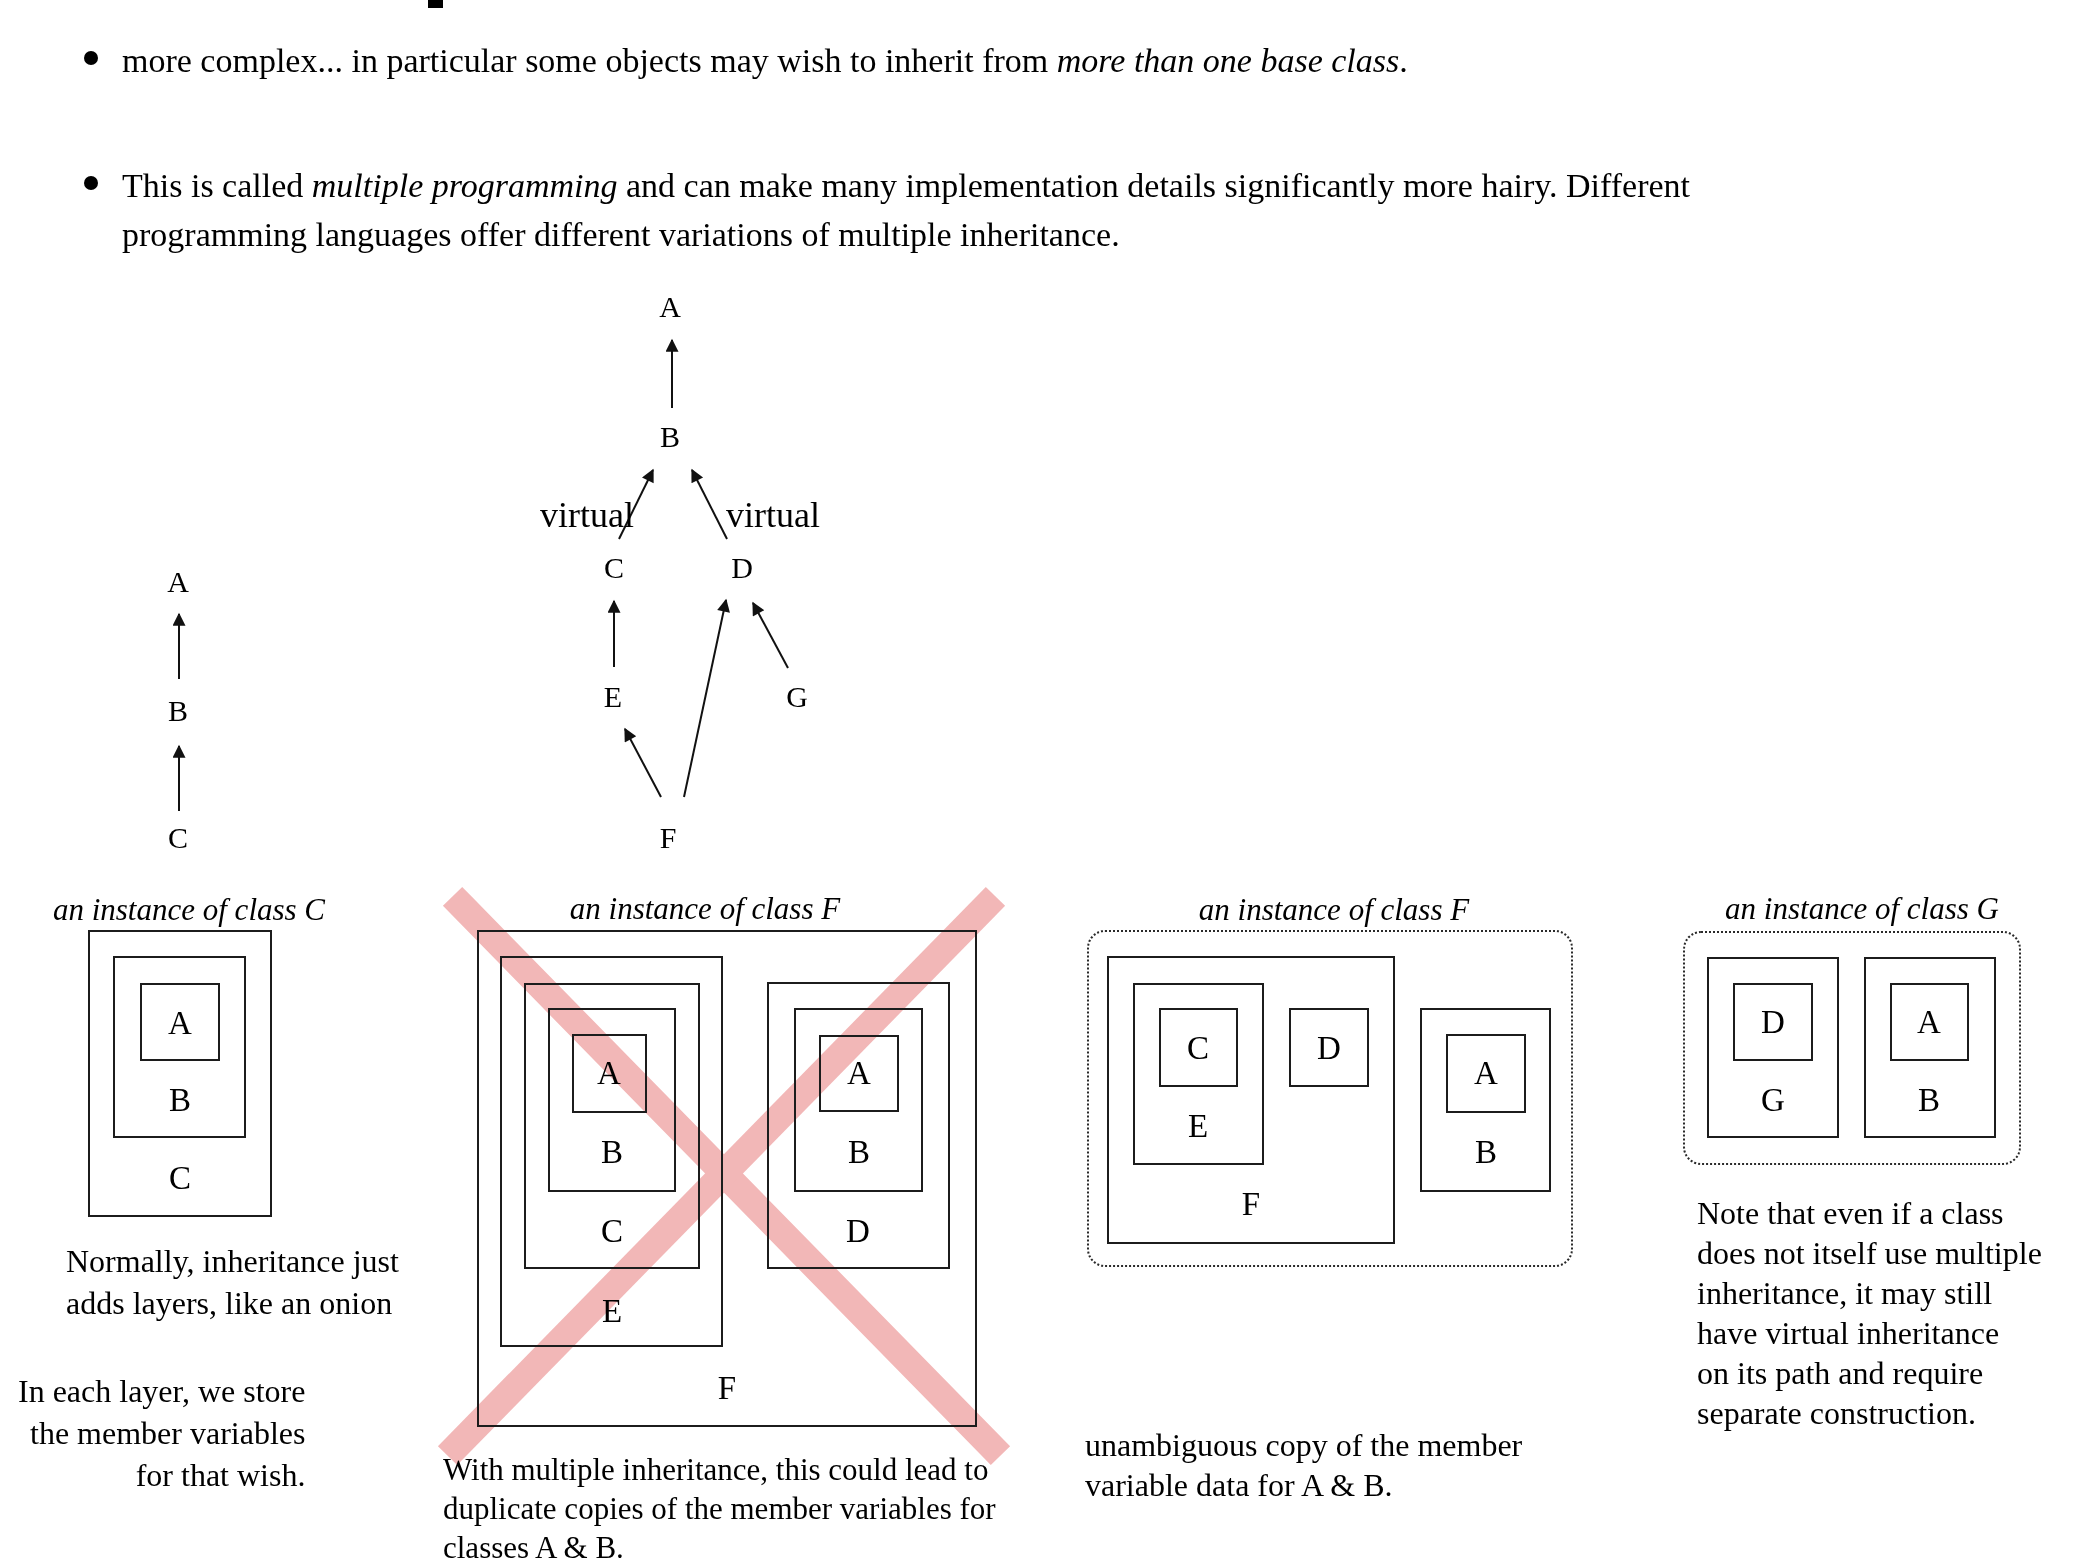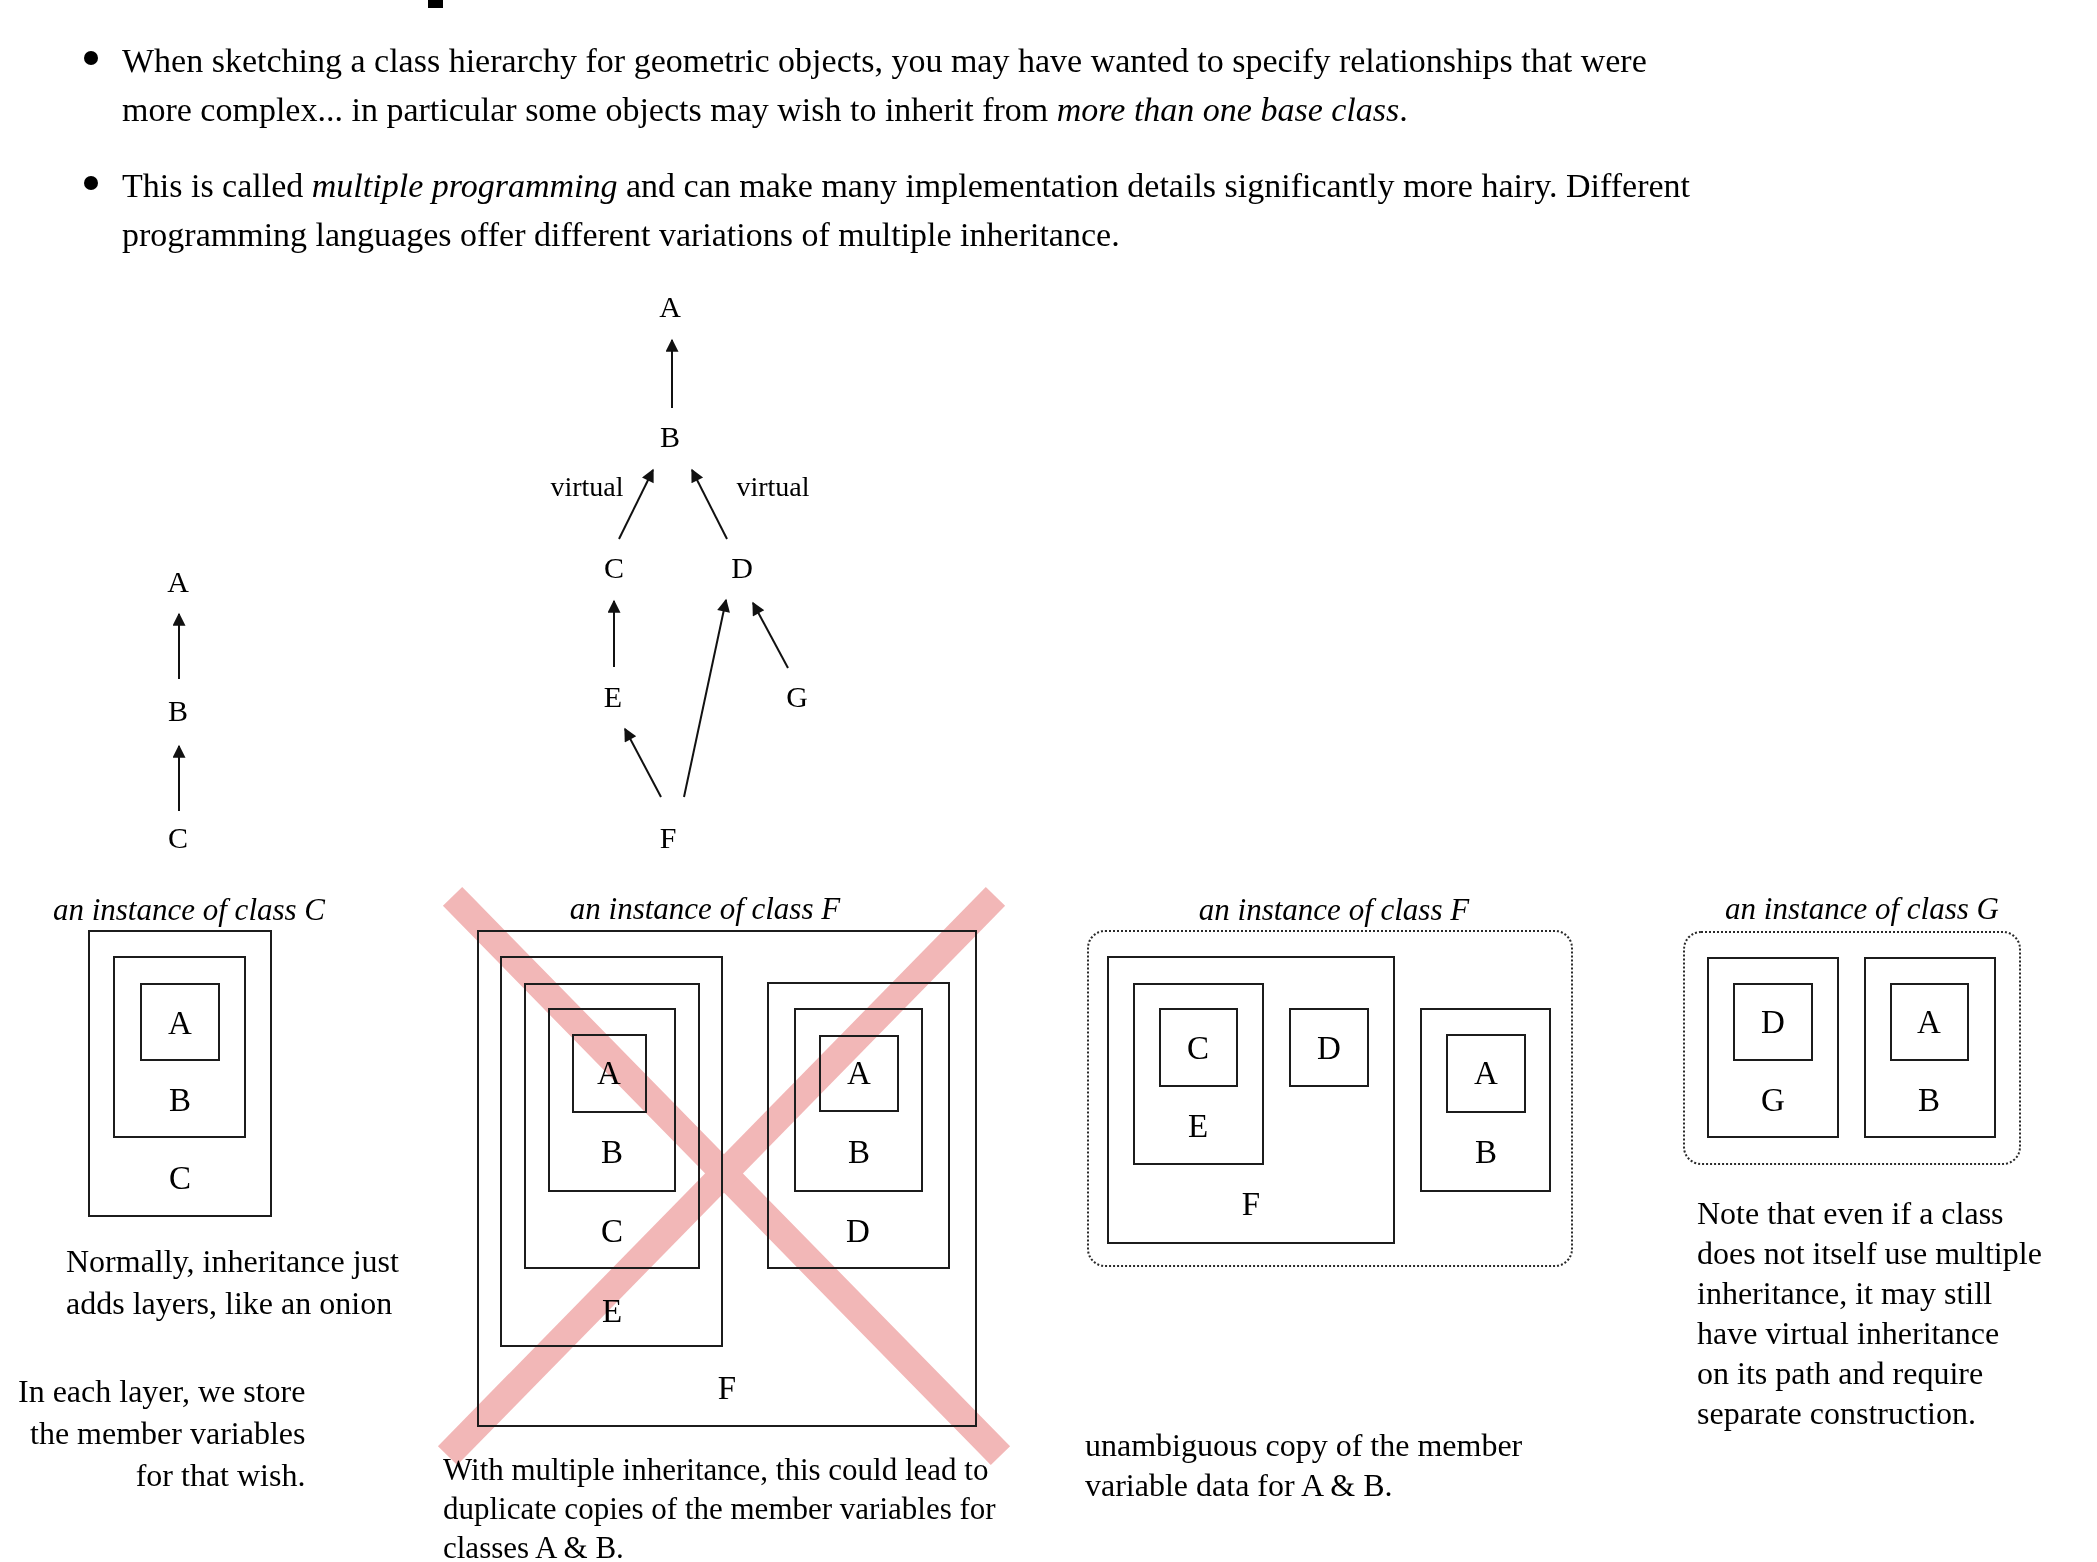--- a/index.html
+++ b/index.html
@@ -7,21 +7,21 @@
         font-family:"Liberation Serif",serif;color:#000;overflow:hidden;}
   .frag{position:absolute;background:#000;}
   .dot{position:absolute;width:14px;height:14px;border-radius:50%;background:#000;}
   .btext{position:absolute;font-size:34px;line-height:49px;}
   .bline{white-space:nowrap;}
   .it{font-style:italic;}
   .box{position:absolute;border:2px solid #1c1c1c;background:transparent;box-sizing:border-box;}
   .dotted{border:2px dotted #2a2a2a;border-radius:18px;}
   .lbl{position:absolute;transform:translate(-50%,-50%);font-size:33px;line-height:1;}
   .nlbl{position:absolute;transform:translate(-50%,-50%);font-size:30px;line-height:1;}
-  .vlbl{position:absolute;transform:translate(-50%,-50%);font-size:28px;line-height:1;}
+  .vlbl{position:absolute;transform:translate(-50%,-50%);font-size:36px;line-height:1;margin-top:28px;}
   .ptitle{position:absolute;transform:translate(-50%,-50%);font-style:italic;font-size:31px;
           white-space:nowrap;line-height:1;}
   .cap{position:absolute;}
   .cap .cline{white-space:nowrap;}
   .cap32{font-size:32px;line-height:42px;}
   .cap31{font-size:31px;line-height:39px;}
   .cap40{font-size:32px;line-height:40px;}
   svg.overlay{position:absolute;left:0;top:0;display:block;}
 </style>
 </head>
@@ -31,23 +31,20 @@
 
   <div class="frag" style="left:428px;top:0;width:15px;height:8px;"></div>
 
   <svg class="overlay" width="2097" height="1562" viewBox="0 0 2097 1562">
     <line x1="462" y1="906" x2="991" y2="1446" stroke-width="27" stroke-linecap="square" stroke="#f2b7b7"></line>
     <line x1="986" y1="906" x2="457" y2="1446" stroke-width="27" stroke-linecap="square" stroke="#f2b7b7"></line>
   </svg>
 
   <div class="dot" style="left:84px;top:51px;"></div>
   <div class="btext" style="left:122px;top:36px;">
-    <div class="bline">
-      <span>When sketching a class hierarchy for geometric objects, you may have wanted to specify relationships that were</span>
-    </div>
     <div class="bline">
       <span>more complex... in particular some objects may wish to inherit from </span><span class="it">more than one base class</span><span>.</span>
     </div>
   </div>
 
   <div class="dot" style="left:84px;top:176px;"></div>
   <div class="btext" style="left:122px;top:161px;">
     <div class="bline">
       <span>This is called </span><span class="it">multiple programming</span><span> and can make many implementation details significantly more hairy. Different</span>
     </div>

